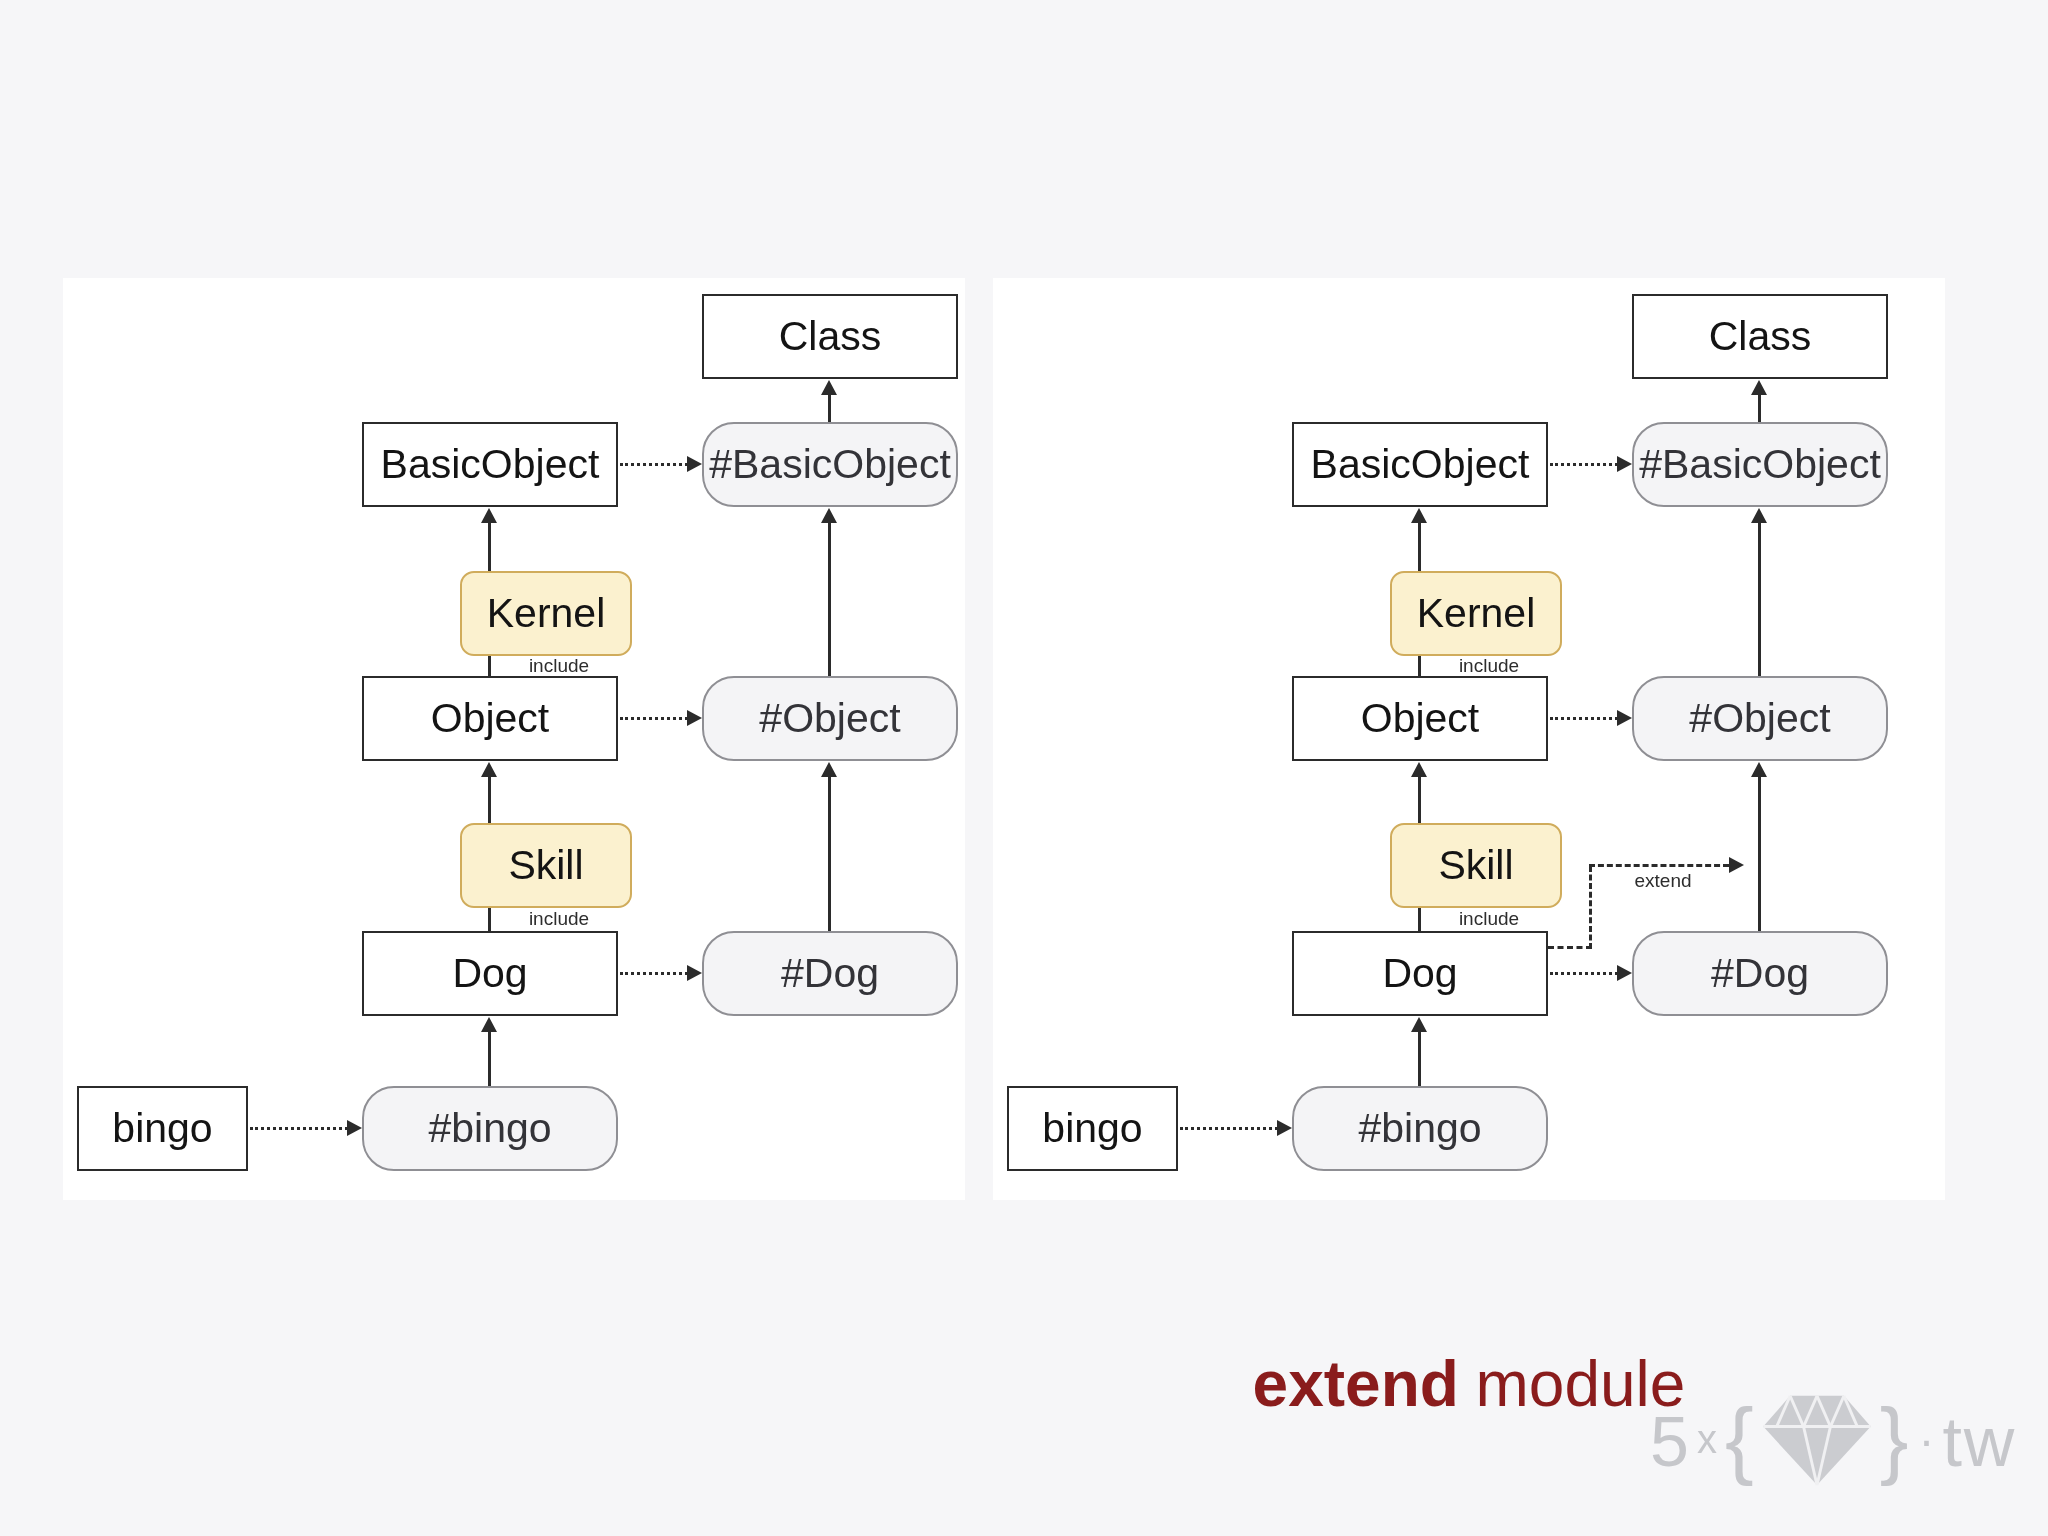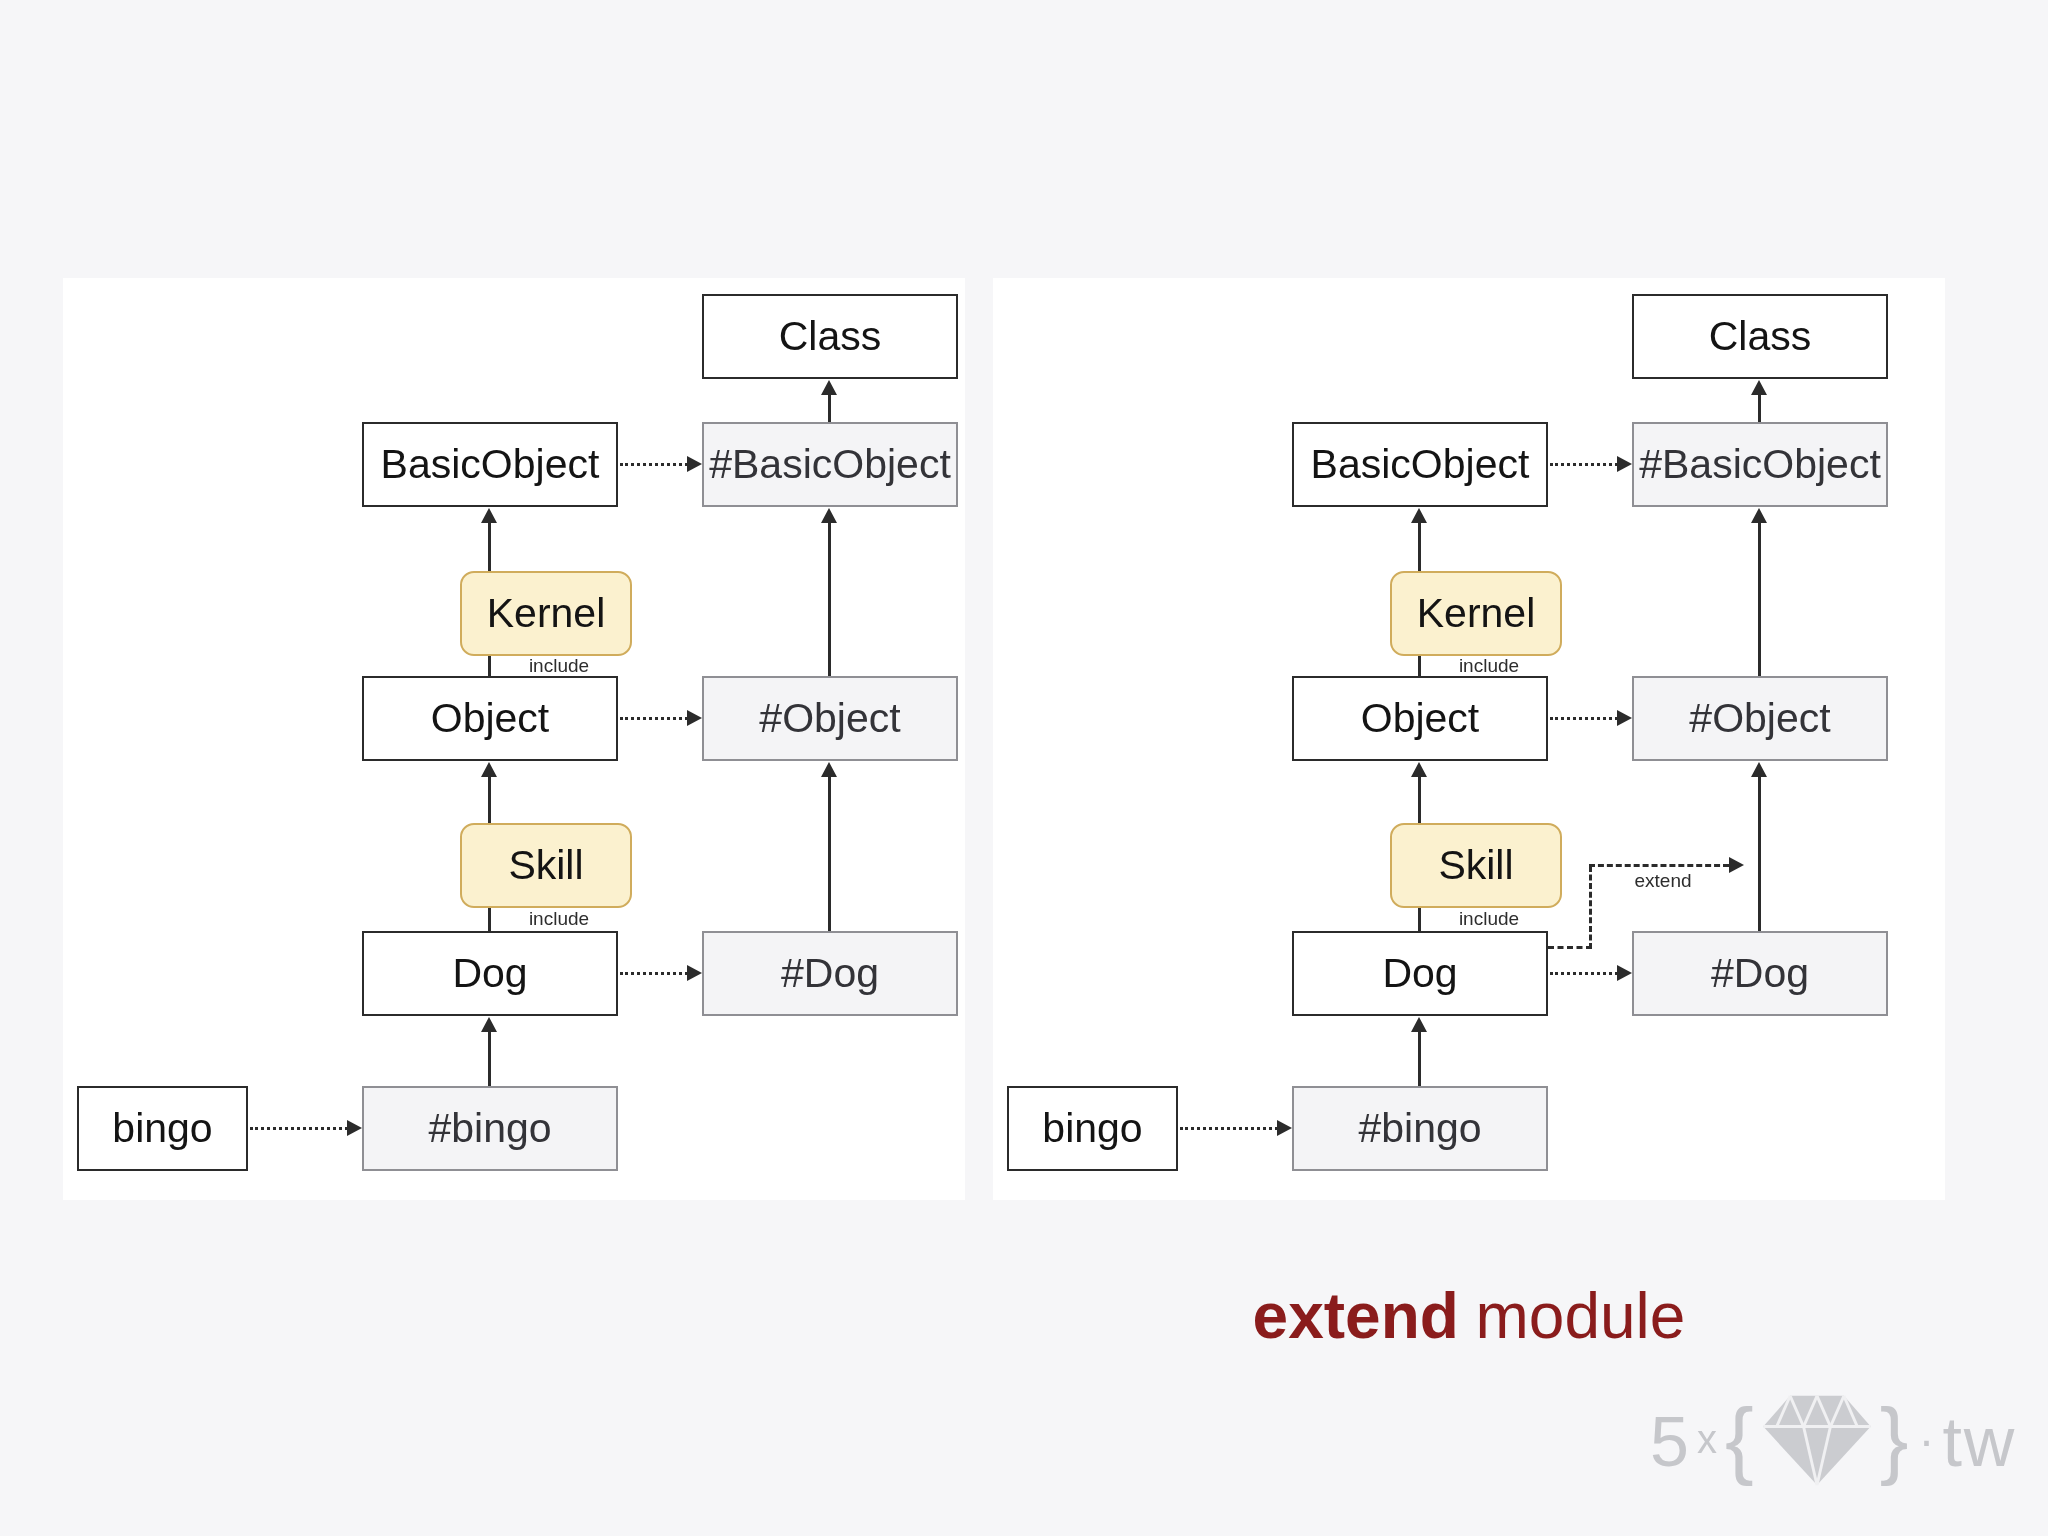--- a/index.html
+++ b/index.html
@@ -10,21 +10,21 @@
     --caption:#8a1c1c; --watermark:#c6c7cb;
   }
   *{margin:0;padding:0;box-sizing:border-box;}
   html,body{width:2048px;height:1536px;overflow:hidden;}
   body{font-family:"Liberation Sans","DejaVu Sans",sans-serif;background:var(--bg);}
   #page{position:relative;width:2048px;height:1536px;background:var(--bg);}
   .panel{position:absolute;background:var(--panel);}
   .box{position:absolute;display:flex;align-items:center;justify-content:center;
        background:var(--panel);border:2px solid var(--dark-border);
        font-size:41px;color:var(--text);}
-  .box.grey{background:var(--grey-fill);border-color:var(--grey-border);color:var(--grey-text);}
+  .box.grey{background:var(--grey-fill);border-color:var(--grey-border);color:var(--grey-text);border-radius:32px;}
   .box.yellow{background:var(--yellow-fill);border:2px solid var(--yellow-border);
        border-radius:14px;color:var(--text);}
   .edge-label{position:absolute;width:160px;text-align:center;font-size:19px;
        color:var(--label);line-height:22px;}
   .vline{position:absolute;width:3px;background:var(--line);}
   .ah-up{position:absolute;width:0;height:0;
        border-left:8px solid transparent;border-right:8px solid transparent;
        border-bottom:15px solid var(--line);}
   .hdot{position:absolute;height:0;border-top:3px dotted var(--line);}
   .hdash{position:absolute;height:0;border-top:3px dashed var(--line);}
@@ -184,21 +184,21 @@
   <div class="box grey" style="left:1632px;top:931px;width:256px;height:85px">
     <span>#Dog</span>
   </div>
   <div class="box" style="left:1007px;top:1086px;width:171px;height:85px">
     <span>bingo</span>
   </div>
   <div class="box grey" style="left:1292px;top:1086px;width:256px;height:85px">
     <span>#bingo</span>
   </div>
 
-  <div class="caption" style="left:993px;top:1277px;width:952px">
+  <div class="caption" style="left:993px;top:1345px;width:952px">
     <span class="bold">extend</span><span class="regular gap-narrow">module</span>
   </div>
 
   <div class="watermark" style="left:1650px;top:1392px">
     <span class="wm-five">5</span>
     <span class="wm-times">x</span>
     <span class="wm-brace">{</span>
     <span class="wm-gem">
       <svg width="118" height="96" viewBox="0 0 120 100" aria-hidden="true">
         <polygon points="32,4 88,4 116,36 60,97 4,36" fill="#cbccd0"></polygon>

